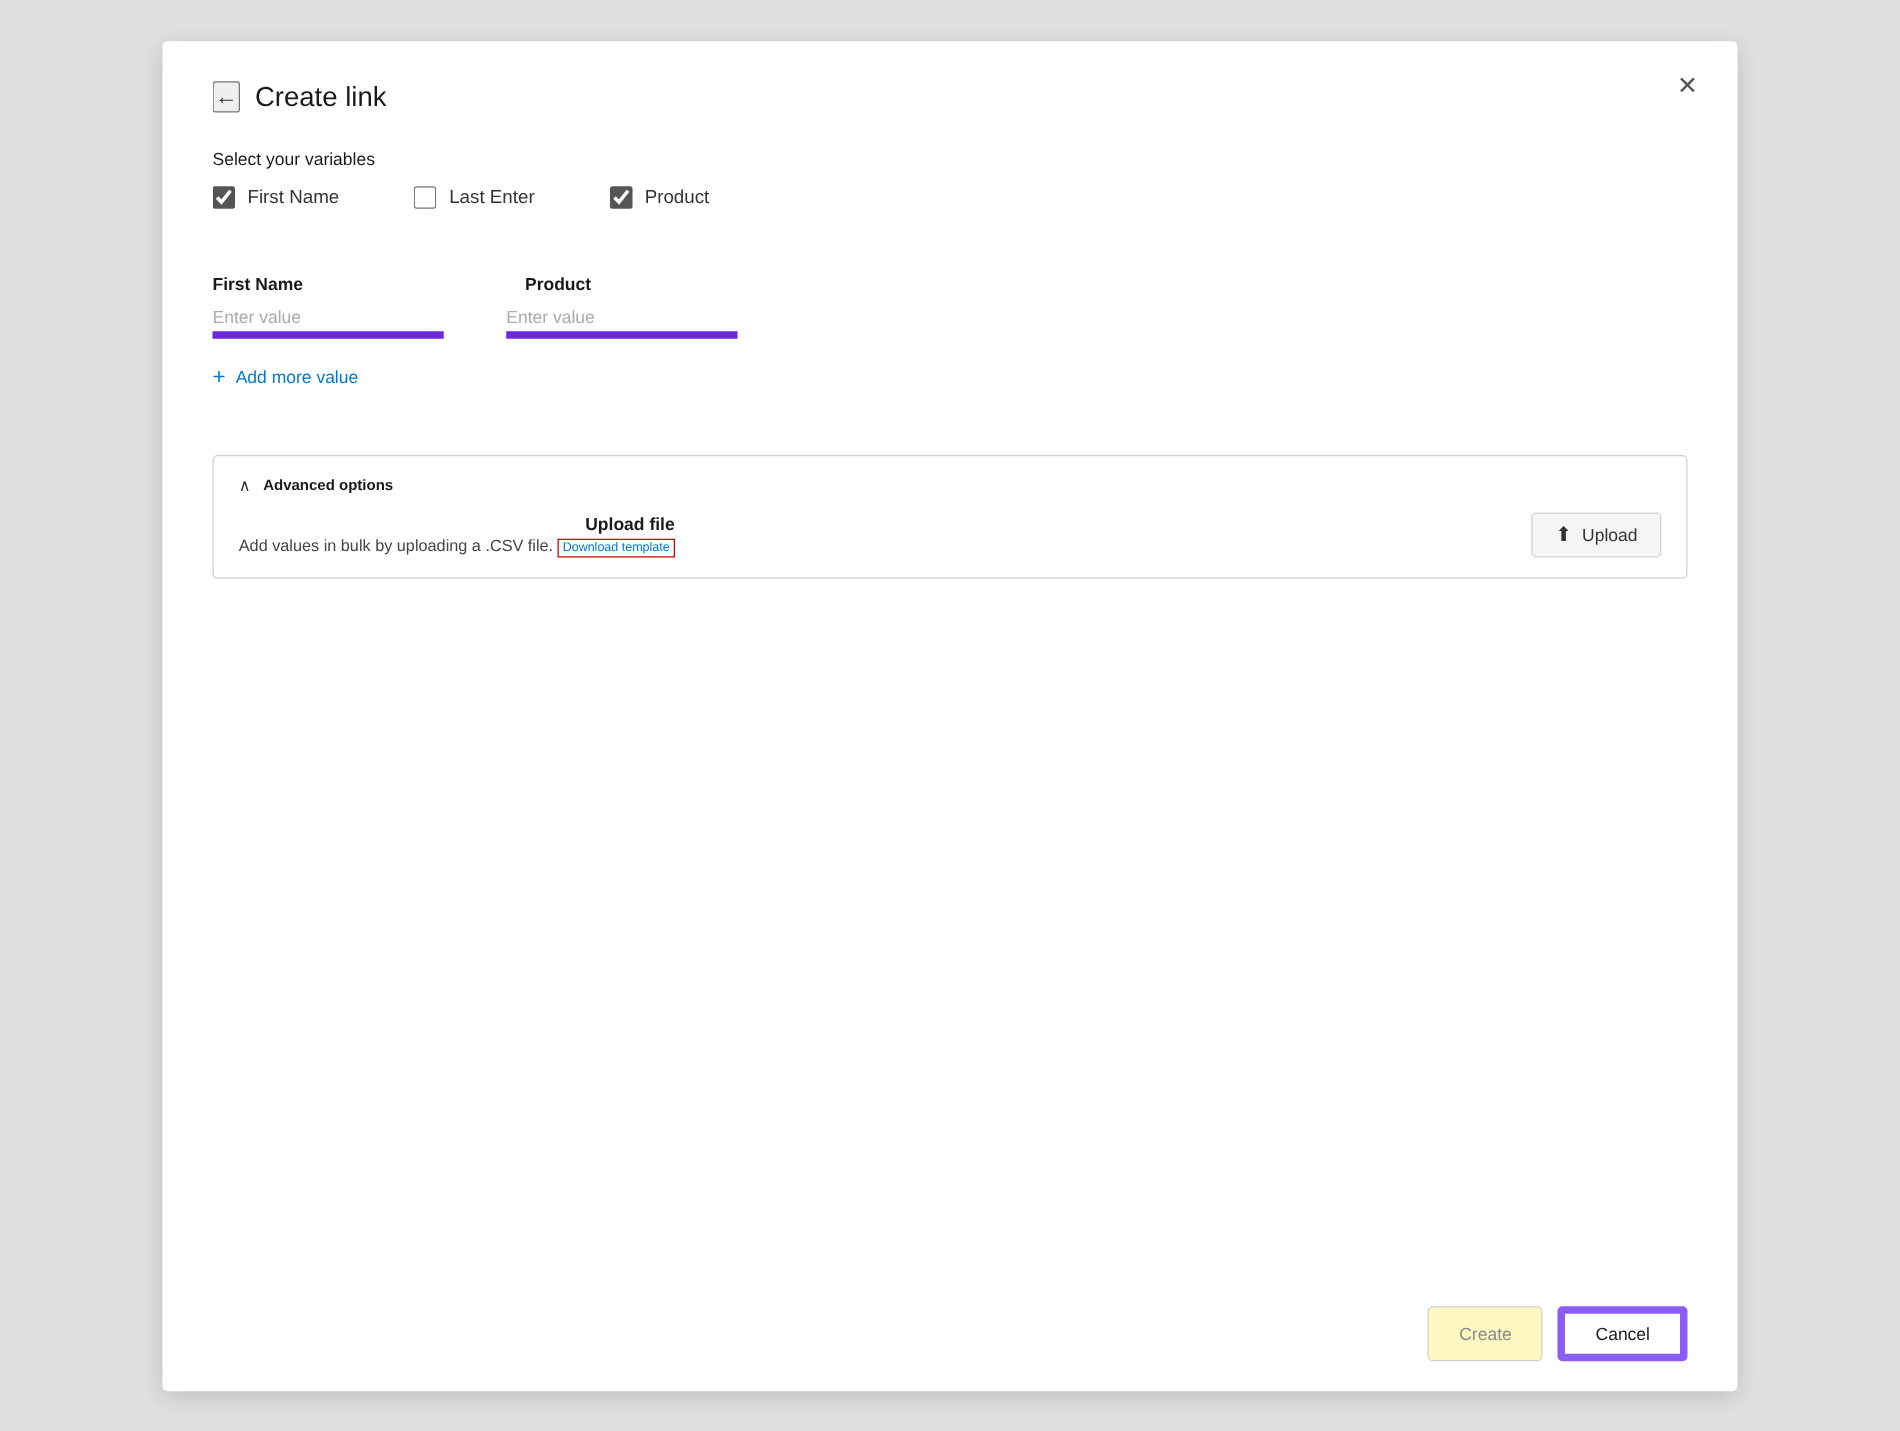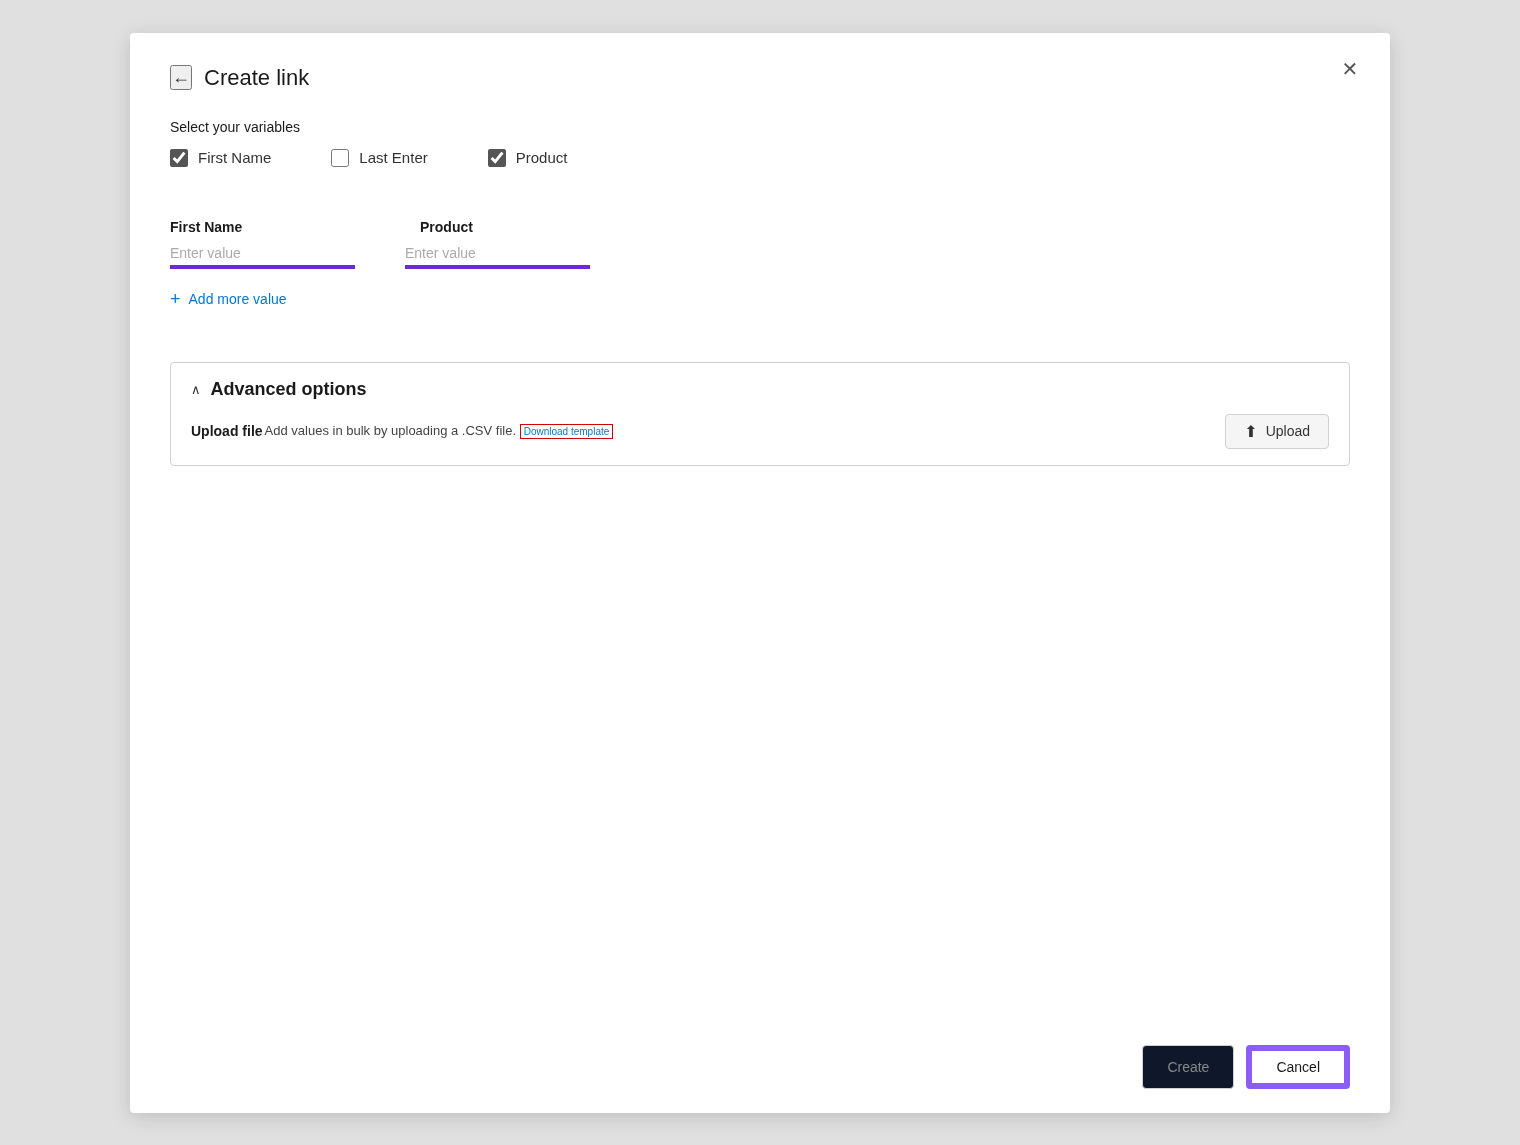--- a/index.html
+++ b/index.html
@@ -128,21 +128,21 @@
       display: flex;
       gap: 0;
       align-items: flex-end;
       margin-bottom: 20px;
     }
 
     .value-input {
       width: 185px;
       margin-right: 50px;
       border: none;
-      border-bottom: 4px solid #6d28d9;
+      border-bottom: 6px solid #6d28d9;
       outline: none;
       font-size: 14px;
       color: #999;
       padding: 4px 0;
       background: transparent;
     }
 
     .value-input::placeholder {
       color: #aaa;
     }
@@ -180,34 +180,36 @@
       cursor: pointer;
       margin-bottom: 14px;
     }
 
     .chevron-icon {
       font-size: 13px;
       color: #333;
     }
 
     .advanced-title {
-      font-size: 18px;
+      font-size: 12px;
       font-weight: 600;
       color: #1a1a1a;
     }
 
     .upload-row {
       display: flex;
       align-items: center;
       justify-content: space-between;
     }
 
     .upload-info {
       display: flex;
+      flex-direction: column;
       gap: 2px;
+      align-items: flex-end;
     }
 
     .upload-file-label {
       font-size: 14px;
       font-weight: 600;
       color: #1a1a1a;
     }
 
     .upload-desc {
       font-size: 13px;
@@ -238,21 +240,21 @@
     .dialog-footer {
       display: flex;
       justify-content: flex-end;
       gap: 12px;
       padding-top: 20px;
       margin-top: auto;
     }
 
     .btn-create {
       padding: 8px 24px;
-      background: #0f172a;
+      background: #fef9c3;
       border: 1px solid #d0d0d0;
       border-radius: 4px;
       font-size: 14px;
       color: #888;
       cursor: pointer;
     }
 
     .btn-cancel {
       padding: 8px 24px;
       background: #ffffff;

